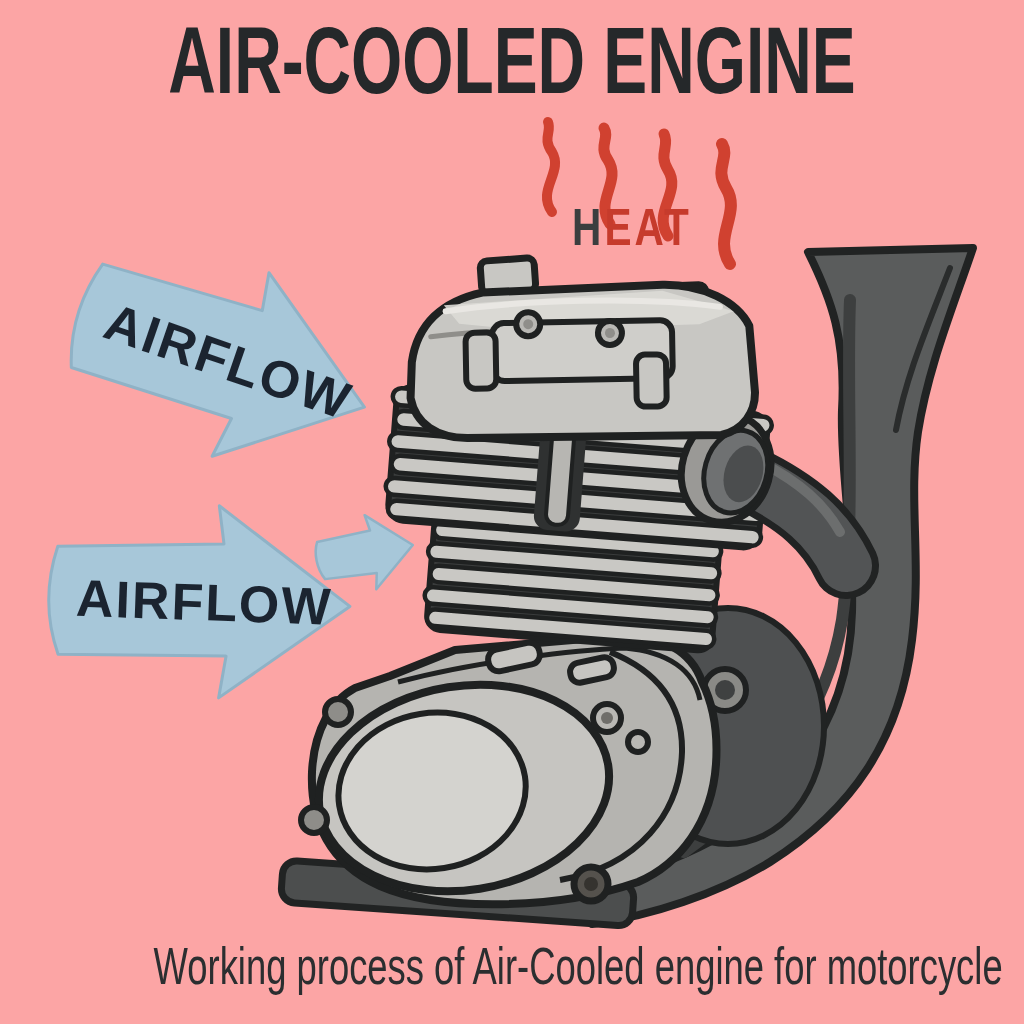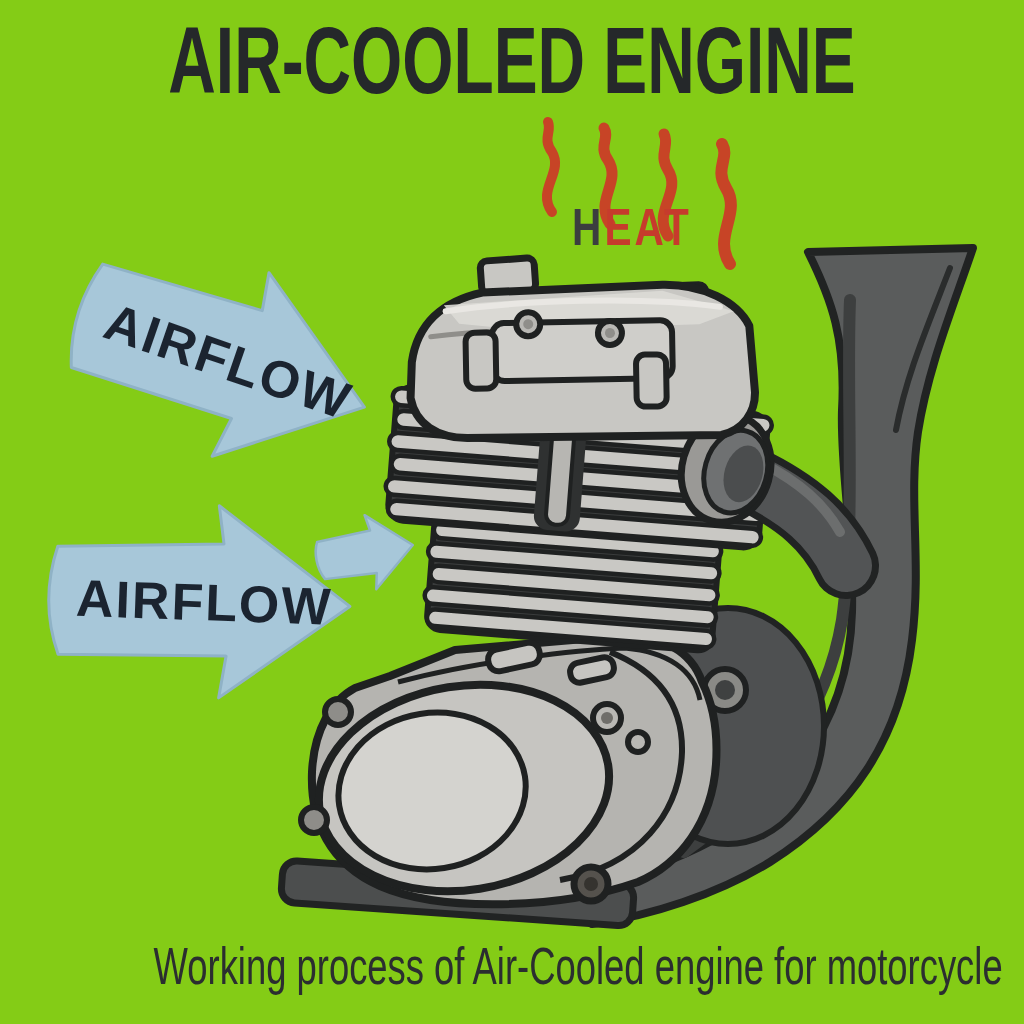--- a/index.html
+++ b/index.html
@@ -1,19 +1,19 @@
 <!DOCTYPE html>
 <html><head>
 <meta charset="utf-8">
 <style>
   html,body{margin:0;padding:0;}
   .canvas{
     position:relative;
     width:1024px;height:1024px;
-    background:#84cc16;
+    background:#fca5a5;
     overflow:hidden;
     font-family:"Liberation Sans", sans-serif;
   }
   .title{
     position:absolute;
     top:14px;left:0;width:1024px;
     text-align:center;
     font-size:94px;
     font-weight:bold;
     color:#25282a;

